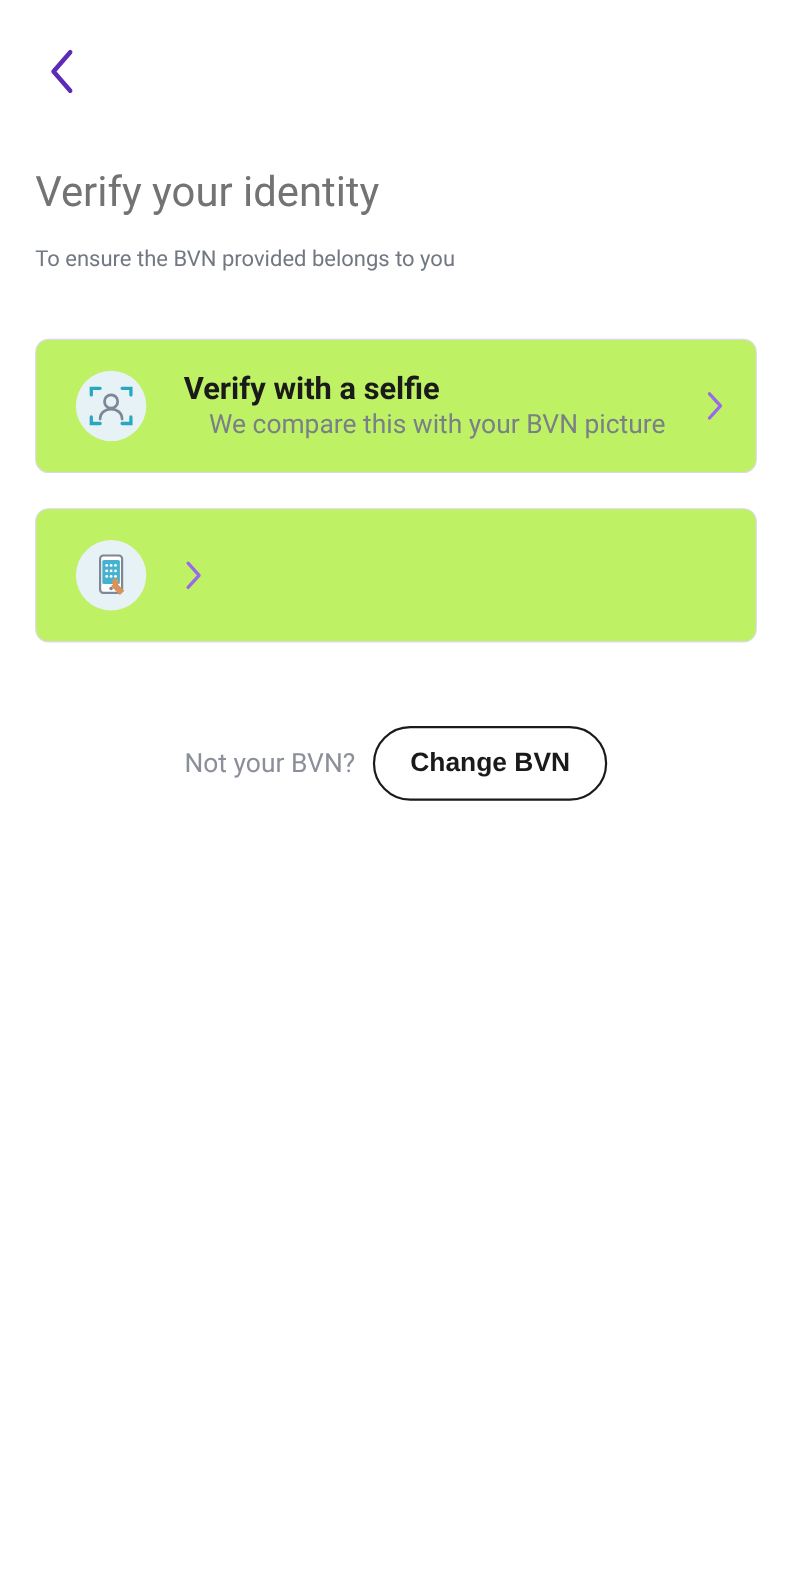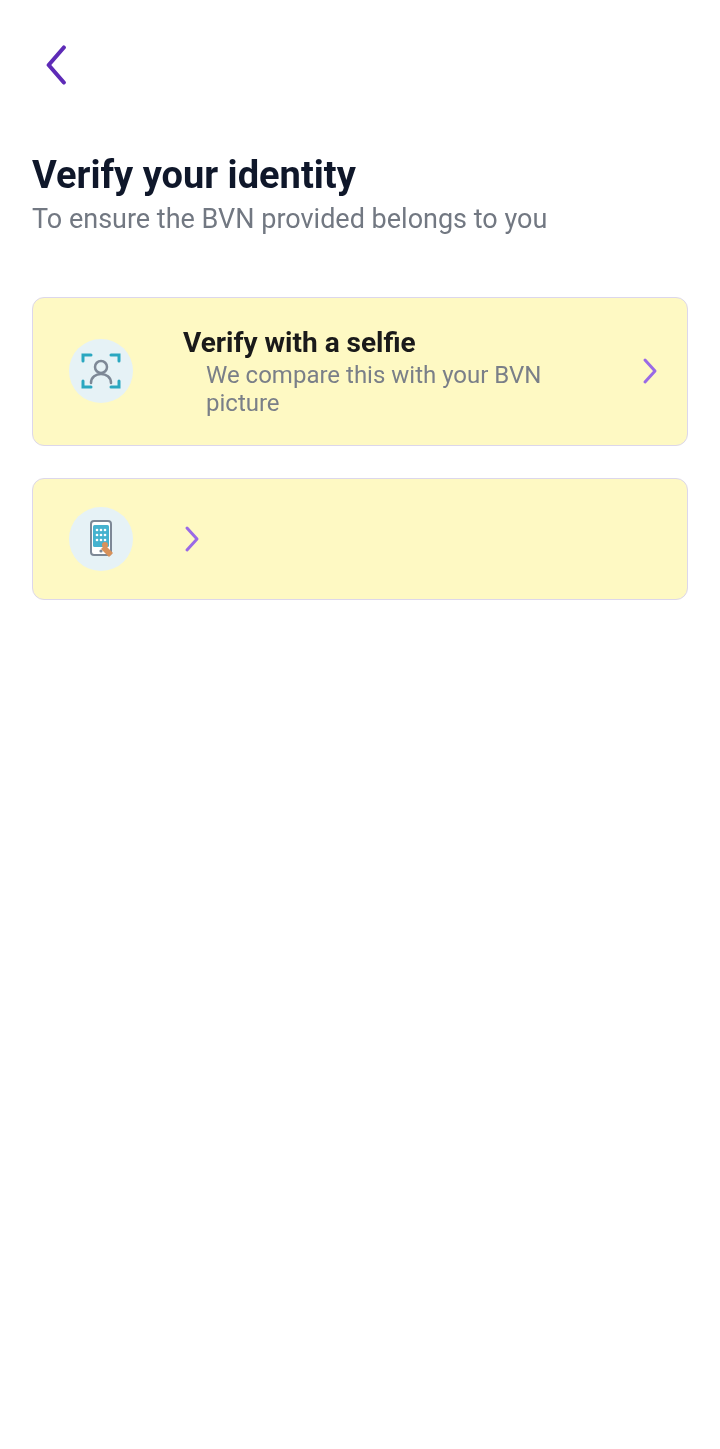--- a/index.html
+++ b/index.html
@@ -10,28 +10,28 @@
       overflow: hidden;
     }
     .screen { padding: 36px 32px 0 32px; }
     .back-btn {
       display: inline-flex; align-items: center; justify-content: center;
       width: 48px; height: 48px; margin-top: 6px; margin-left: 2px;
       background: transparent; border: none; cursor: pointer;
     }
     .back-btn svg { stroke: #5e2bb7; }
     .header { margin-top: 64px; }
-    .title { font-size: 38px; font-weight: 700; color: #0f172a; line-height: 1.15; }
-    .subtitle { margin-top: 4px; font-size: 27px; color: #727882; line-height: 1.3; }
+    .title { font-size: 38px; font-weight: 400; color: #737373; line-height: 1.15; }
+    .subtitle { margin-top: 24px; font-size: 20px; color: #727882; line-height: 1.3; }
     .options { margin-top: 60px; display: flex; flex-direction: column; gap: 32px; }
     .card {
-      display: flex; align-items: center; gap: 50px;
+      display: flex; align-items: center; gap: 34px;
       border: 1px solid #dcd7eb; border-radius: 12px;
       padding: 28px 28px 28px 36px;
-      background: #fef9c3; cursor: pointer;
+      background: #bef264; cursor: pointer;
     }
     .icon-wrap {
       width: 64px; height: 64px; flex: 0 0 64px;
       border-radius: 50%; background: #e6f2f6;
       display: flex; align-items: center; justify-content: center;
     }
     .card-text { flex: 1 1 auto; min-width: 0; }
     .card-title { font-size: 28px; font-weight: 700; color: #1a1a1a; }
     .card-sub { margin-top: 2px; font-size: 24px; color: #7a7f88; margin-left: 23px; }
     .chevron { flex: 0 0 auto; display: flex; align-items: center; }
@@ -110,14 +110,18 @@
       </div>
       <div class="chevron">
         <svg width="18" height="30" viewBox="0 0 18 30" fill="none" stroke-width="3" stroke-linecap="round" stroke-linejoin="round">
           <polyline points="4,4 14,15 4,26"></polyline>
         </svg>
       </div>
     </div>
 
   </div>
 
+  <div class="footer-row">
+    <span class="not-your">Not your BVN?</span>
+    <button class="change-btn">Change BVN</button>
+  </div>
 
 </div>
 
 </body></html>

